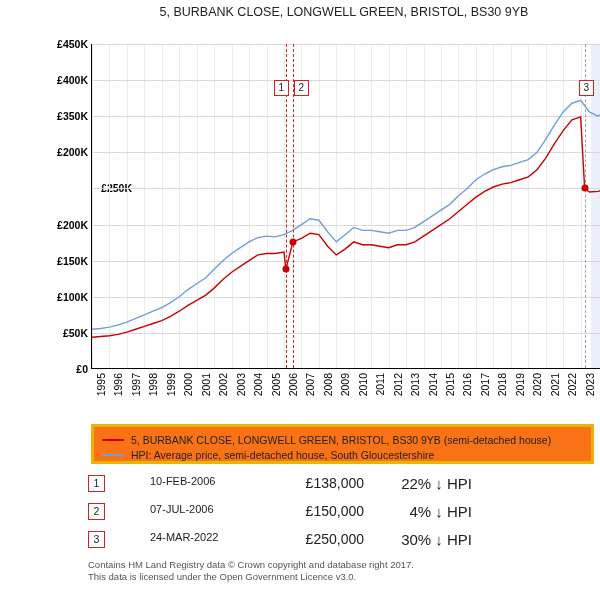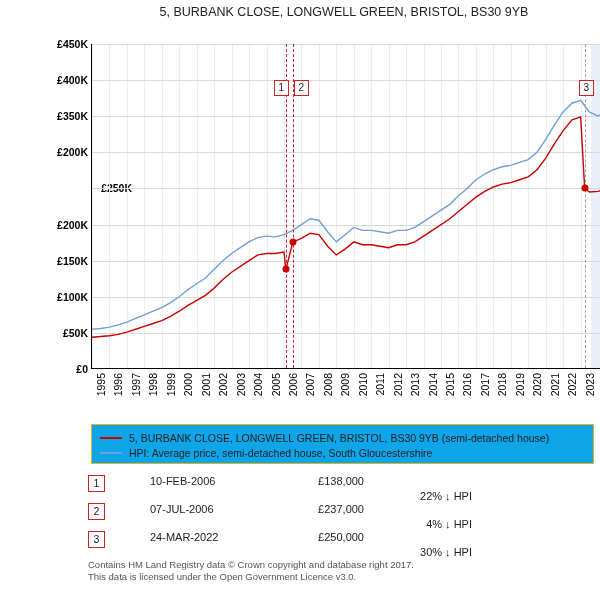--- a/index.html
+++ b/index.html
@@ -54,38 +54,38 @@
   }
 
   .dot{
     position:absolute;width:7px;height:7px;border-radius:50%;
     background:#cc0000;transform:translate(-50%,-50%);
   }
 
   
   .legend{
     position:absolute;left:47px;top:424px;width:503px;height:40px;
-    border:1px solid #eab308;background:#0ea5e9;box-sizing:border-box;
+    border:3px solid #eab308;background:#f97316;box-sizing:border-box;
     padding:5px 8px;
   }
   .legend-row{display:flex;align-items:center;height:15px;font-size:10.5px;color:#222;}
   .swatch{width:22px;height:0;border-top:2px solid #cc0000;margin-right:7px;}
   .swatch.blue{border-top:2px solid #6f9fd8;}
 
   
   .tbl{position:absolute;left:44px;top:472px;width:420px;}
   .trow{position:relative;height:28px;}
   .tnum{
     position:absolute;left:0;top:3px;width:15px;height:15px;
     border:1px solid #cc2222;background:#fff;color:#222;
     font-size:10.5px;line-height:14px;text-align:center;
   }
   .tdate{position:absolute;left:62px;top:3px;font-size:11px;color:#222;}
-  .tprice{position:absolute;left:214px;top:3px;font-size:11px;color:#222;text-align:right;width:62px;}
-  .thpi{position:absolute;left:304px;top:18px;font-size:11px;color:#222;text-align:right;width:80px;}
+  .tprice{position:absolute;left:214px;top:3px;font-size:14px;color:#222;text-align:right;width:62px;}
+  .thpi{position:absolute;left:304px;top:3px;font-size:15px;color:#222;text-align:right;width:80px;}
 
   .footer{
     position:absolute;left:44px;top:559px;width:540px;
     font-size:9.5px;color:#555;line-height:12px;
   }
 
   svg{display:block;}
 </style>
 </head>
 <body>
@@ -218,21 +218,21 @@
   <div class="tbl">
     <div class="trow">
       <div class="tnum">1</div>
       <div class="tdate">10-FEB-2006</div>
       <div class="tprice">£138,000</div>
       <div class="thpi">22% ↓ HPI</div>
     </div>
     <div class="trow">
       <div class="tnum">2</div>
       <div class="tdate">07-JUL-2006</div>
-      <div class="tprice">£237,000</div>
+      <div class="tprice">£150,000</div>
       <div class="thpi">4% ↓ HPI</div>
     </div>
     <div class="trow">
       <div class="tnum">3</div>
       <div class="tdate">24-MAR-2022</div>
       <div class="tprice">£250,000</div>
       <div class="thpi">30% ↓ HPI</div>
     </div>
   </div>
 

